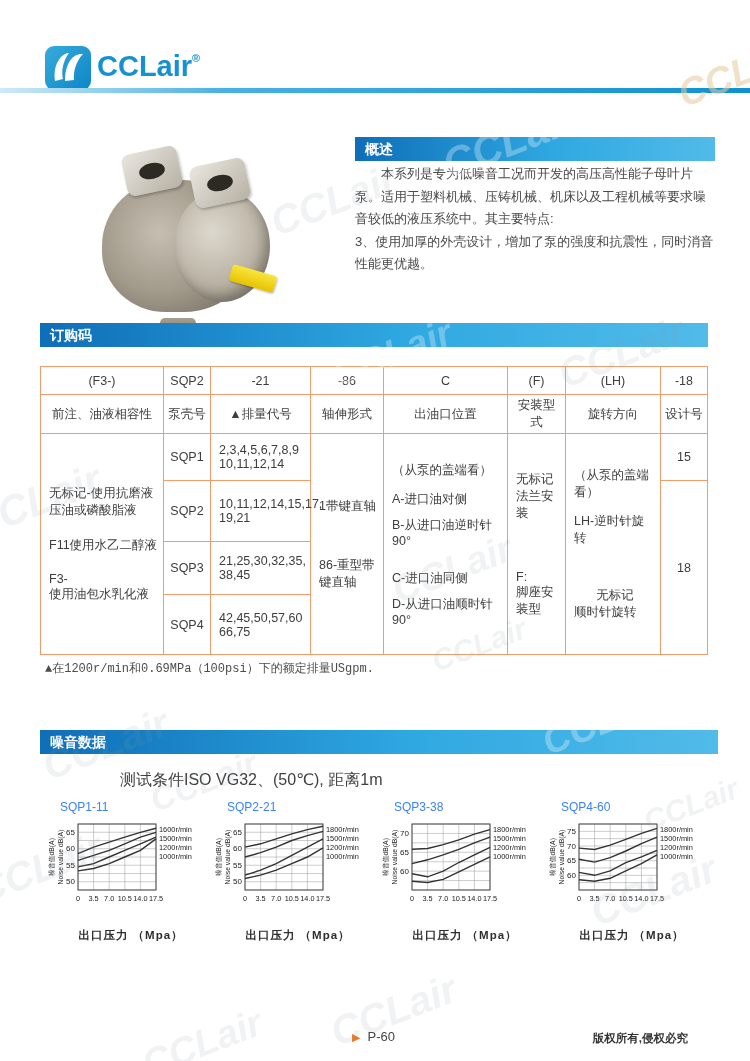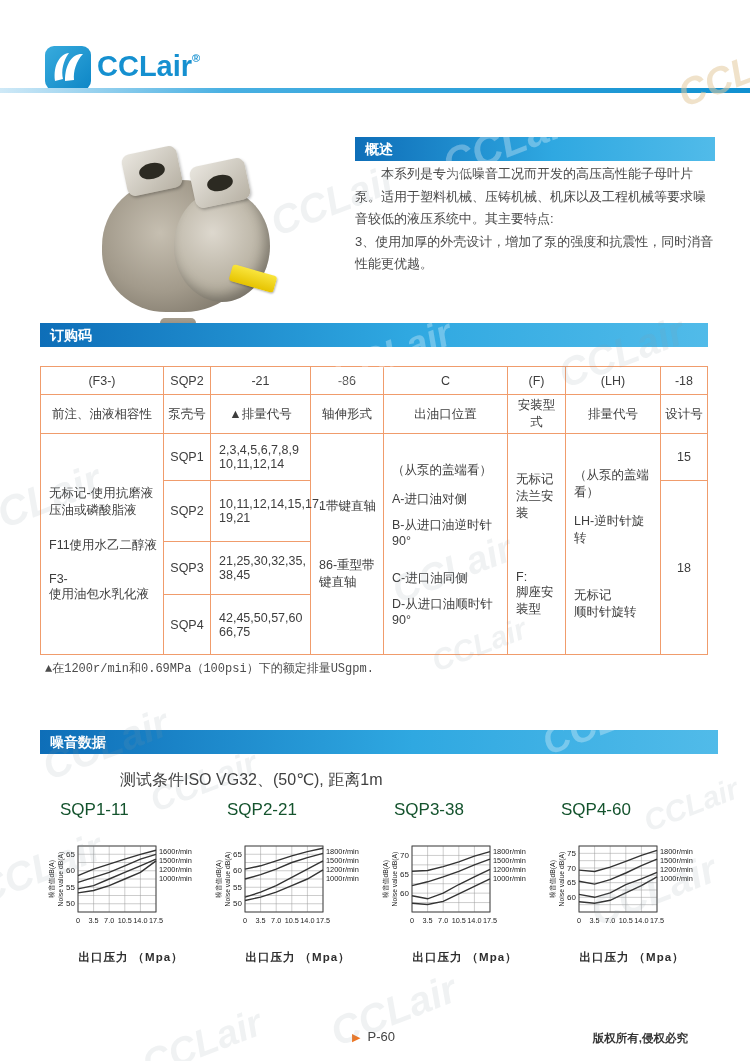--- a/index.html
+++ b/index.html
@@ -50,21 +50,21 @@
   table.order td.lft{text-align:left;padding-left:8px;}
   .pre{white-space:pre-line;}
   .codes td{font-size:13px;height:28px;}
   .labels td{height:34px;}
   
   .order-note{position:absolute;left:45px;top:660px;font-size:12px;color:#4c4c4c;font-family:Liberation Mono, monospace;}
   .condition{position:absolute;left:120px;top:770px;font-size:16px;color:#3f3f3f;}
   
   .charts{position:absolute;left:46px;top:800px;width:668px;display:flex;}
   .chart{width:167px;}
-  .chart-title{font-size:17px;color:#14532d;margin:0 0 20px 14px;}
+  .chart-title{font-size:12px;color:#3b82f6;margin:0 0 4px 14px;}
   .chart-xlabel{font-size:11.5px;font-weight:bold;color:#2e2e2e;letter-spacing:1px;
                 width:150px;margin-left:10px;margin-top:12px;text-align:center;}
   
   .footer-page{position:absolute;left:352px;top:1029px;font-size:13px;color:#444444;}
   .footer-tri{color:#ef7622;font-size:11px;margin-right:7px;}
   .footer-copy{position:absolute;right:62px;top:1031px;font-size:11.5px;font-weight:bold;color:#333333;}
   
   .wm{position:absolute;font-style:italic;font-weight:bold;transform:rotate(-21deg);
       white-space:nowrap;pointer-events:none;z-index:6;}
   .wm-gray{color:rgba(140,156,166,0.13);}
@@ -131,21 +131,21 @@
       <td>(LH)</td>
       <td>-18</td>
     </tr>
     <tr class="labels">
       <td>前注、油液相容性</td>
       <td>泵壳号</td>
       <td>▲排量代号</td>
       <td>轴伸形式</td>
       <td>出油口位置</td>
       <td>安装型式</td>
-      <td>排量代号</td>
+      <td>旋转方向</td>
       <td>设计号</td>
     </tr>
     <tr>
       <td rowspan="4" class="lft">
         <div style="margin-bottom:18px;">无标记-使用抗磨液压油或磷酸脂液</div>
         <div style="margin-bottom:18px;">F11使用水乙二醇液</div>
         <div class="pre">F3-
 使用油包水乳化液</div>
       </td>
       <td style="height:47px;">SQP1</td>
@@ -164,21 +164,21 @@
         <div>D-从进口油顺时针90°</div>
       </td>
       <td rowspan="4" class="lft">
         <div style="margin-bottom:48px;">无标记法兰安装</div>
         <div class="pre">F:
 脚座安装型</div>
       </td>
       <td rowspan="4" class="lft">
         <div style="margin-bottom:12px;">（从泵的盖端看）</div>
         <div style="margin-bottom:40px;">LH-逆时针旋转</div>
-        <div style="">无标记</div>
+        <div style="text-align:center;">无标记</div>
         <div>顺时针旋转</div>
       </td>
       <td>15</td>
     </tr>
     <tr>
       <td style="height:61px;">SQP2</td>
       <td class="lft pre">10,11,12,14,15,17,
 19,21</td>
       <td rowspan="3">18</td>
     </tr>

